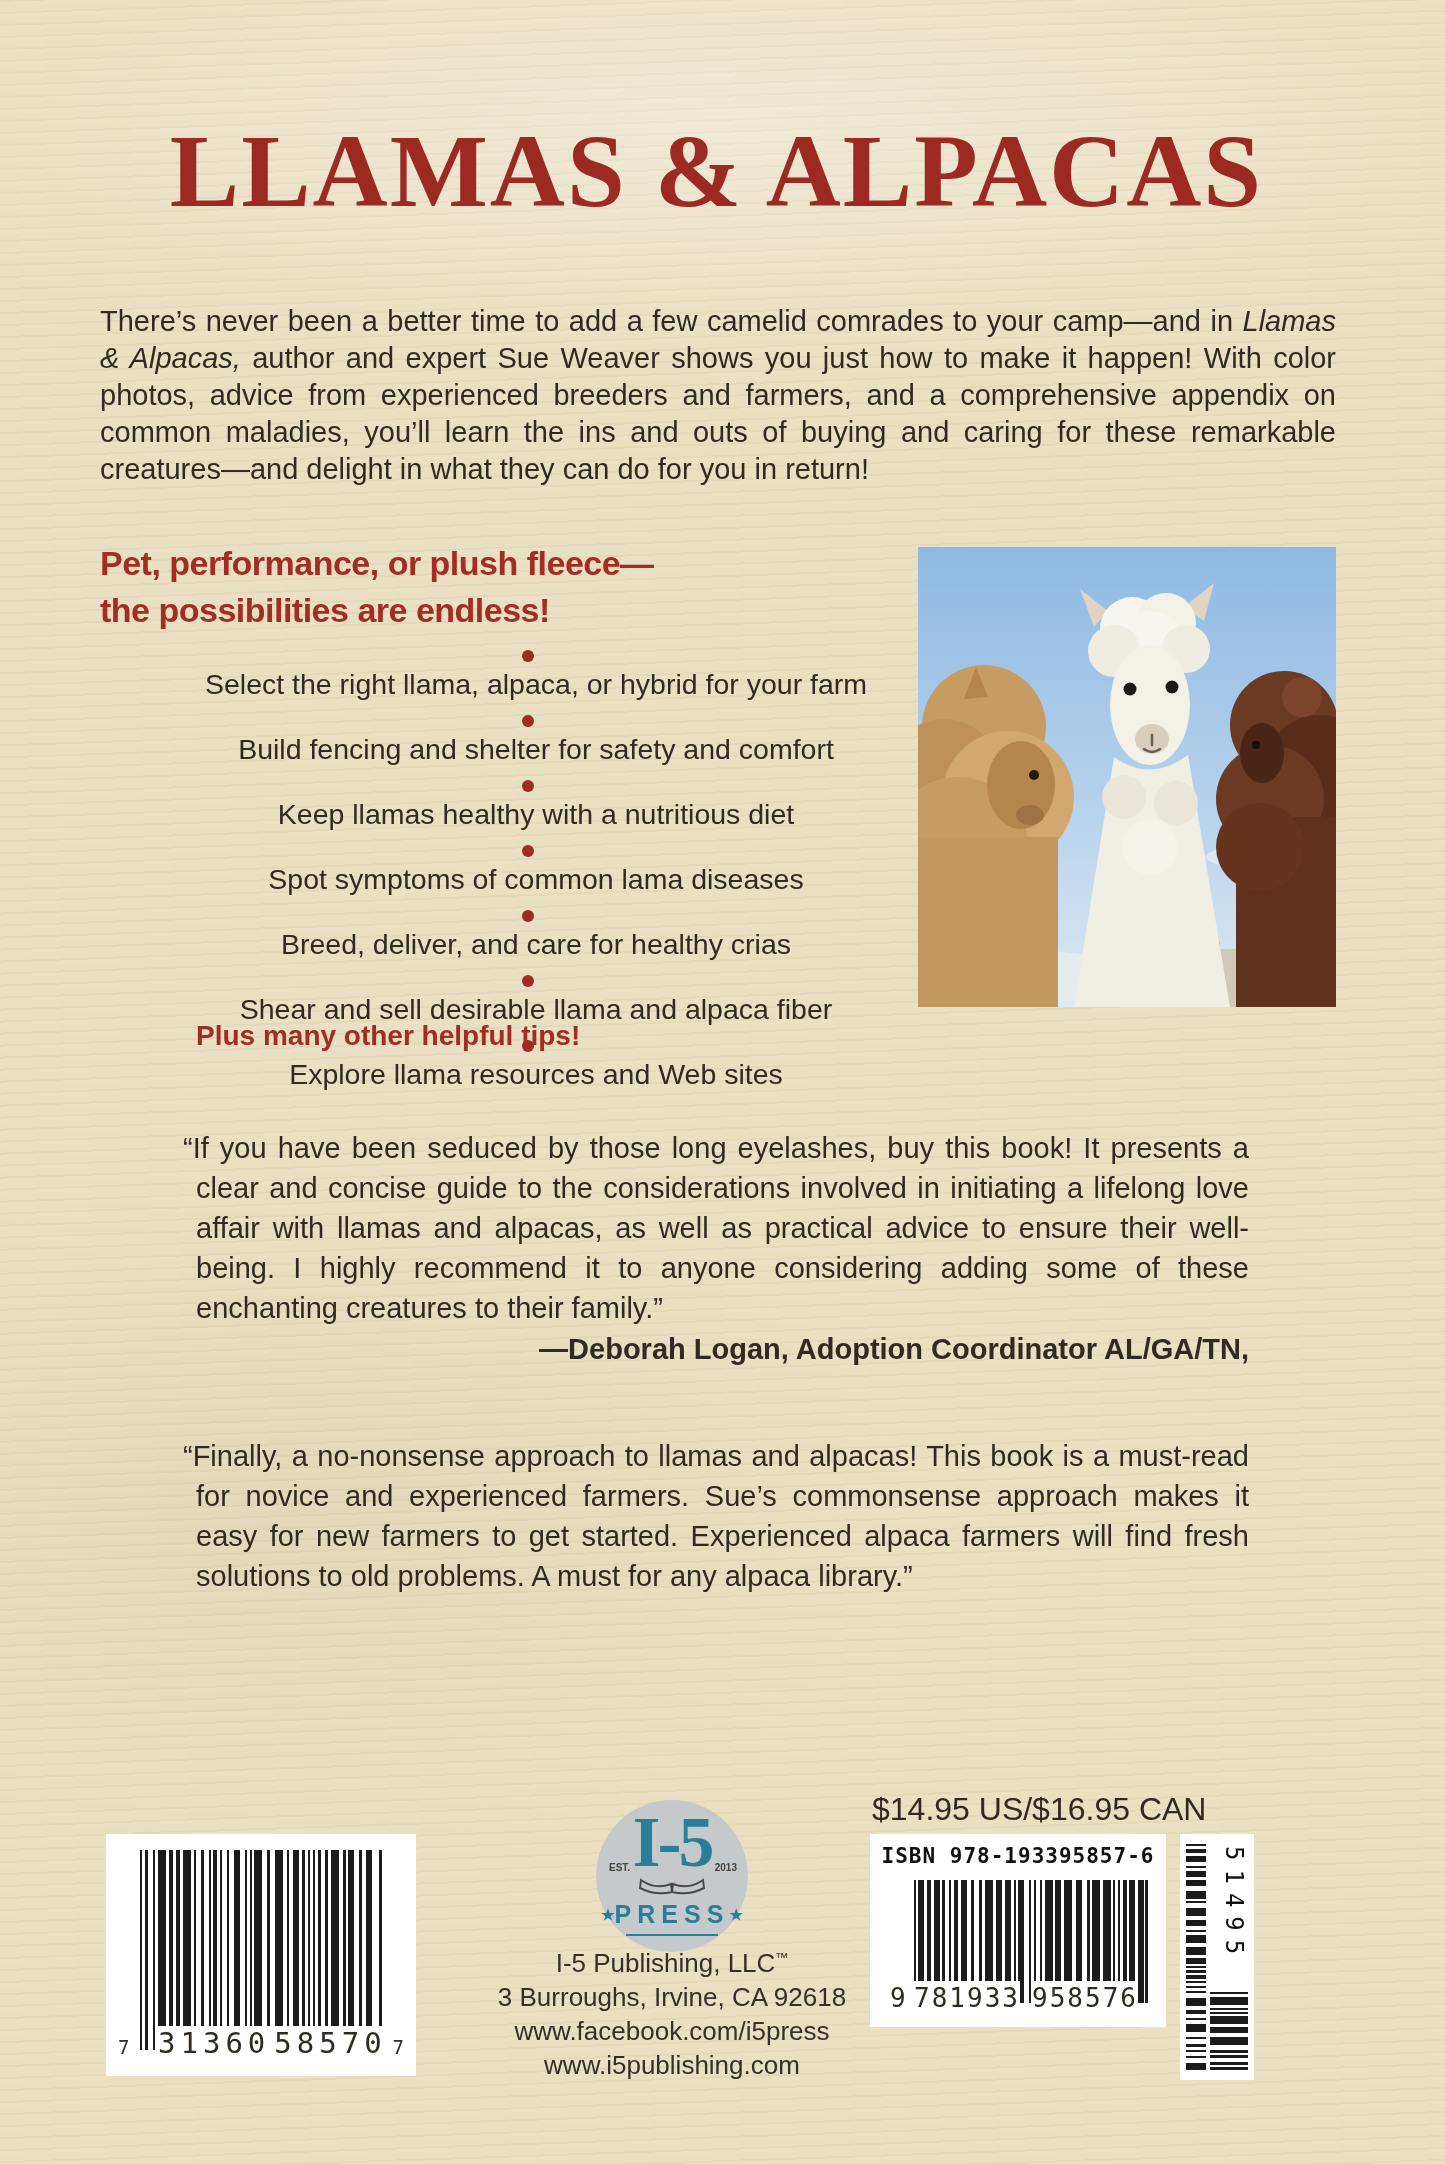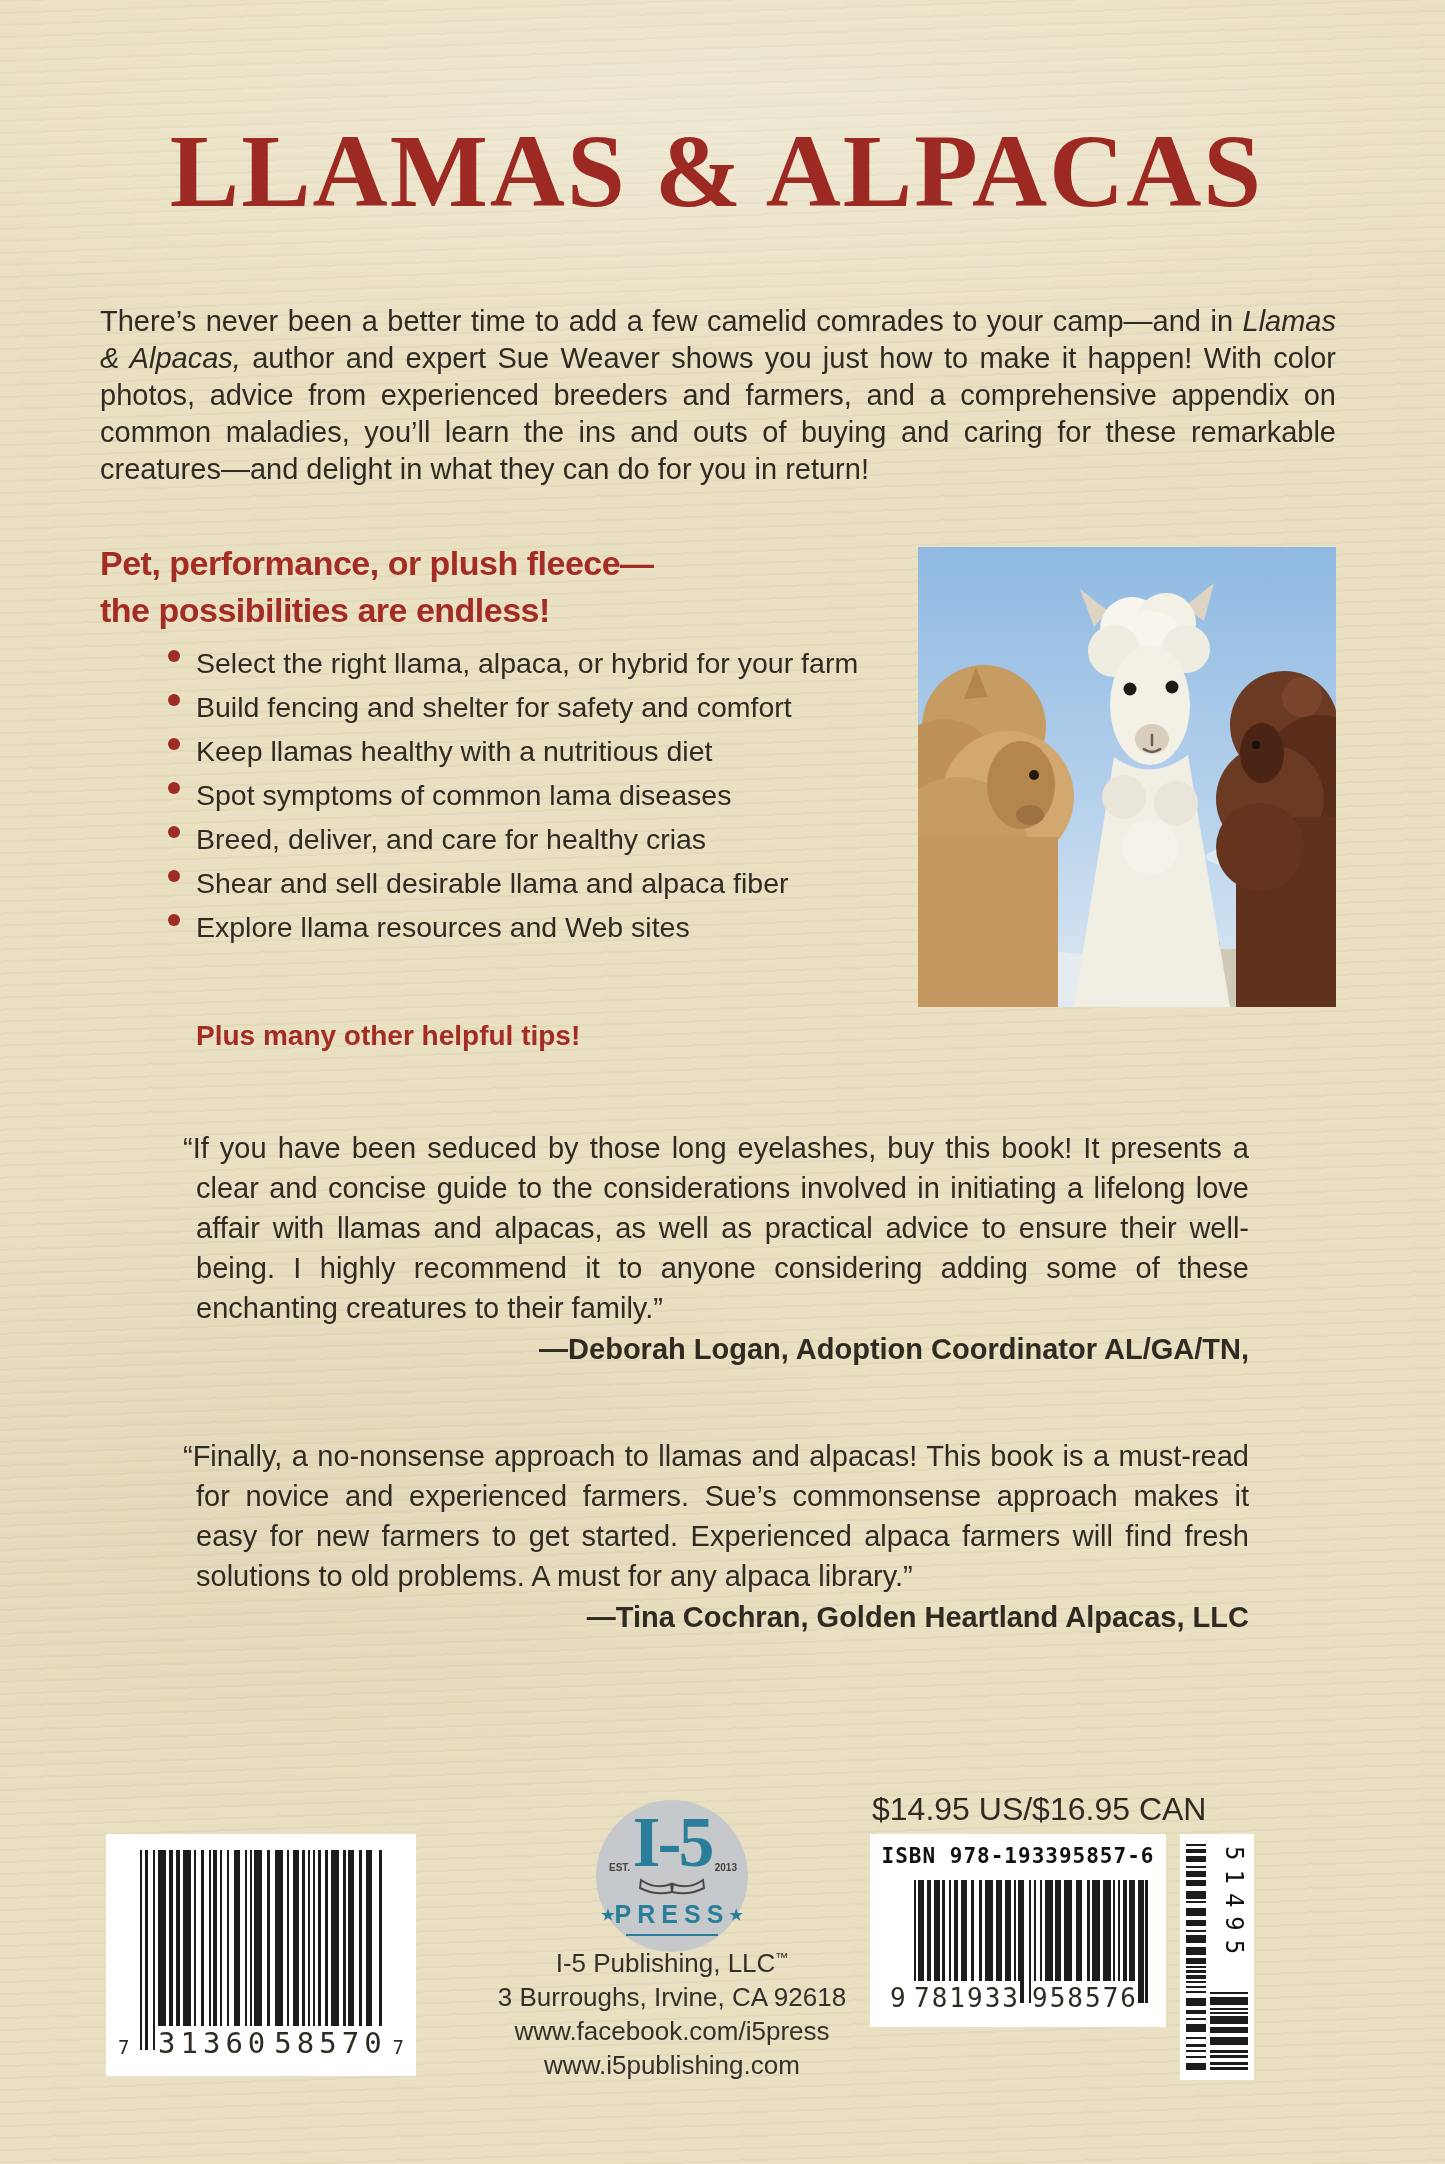--- a/index.html
+++ b/index.html
@@ -23,21 +23,21 @@
   }
   .intro em{font-style:italic;}
   .features-heading{
     position:absolute; left:100px; top:540px; margin:0; width:700px;
     color:#a32c24; font-weight:bold; font-size:34px; line-height:47px; letter-spacing:-0.5px;
   }
   .features{
     position:absolute; left:168px; top:641px; width:736px; margin:0; padding:0; list-style:none;
     font-size:28.5px; line-height:44px;
   }
-  .features li{display:flex; align-items:flex-start;}
+  .features li{display:flex; align-items:center;flex-direction:column;}
   .dot{flex:0 0 auto; width:12px; height:12px; margin:9px 16px 0 0; border-radius:50%; background:#9e2b24;}
   .tips{
     position:absolute; left:196px; top:1020px;
     color:#a32c24; font-weight:bold; font-size:28px;
   }
   .photo{position:absolute; left:918px; top:547px; width:418px; height:460px; overflow:hidden;}
   .photo svg{display:block;}
   .quote{position:absolute; left:183px; width:1066px; font-size:29px; line-height:40px;}
   .quote1{top:1128px;}
   .quote2{top:1436px;}
@@ -215,21 +215,20 @@
     </svg>
   </div>
 
   <div class="quote quote1">
     <p class="qtext">“If you have been seduced by those long eyelashes, buy this book! It presents a clear and concise guide to the considerations involved in initiating a lifelong love affair with llamas and alpacas, as well as practical advice to ensure their well-being. I highly recommend it to anyone considering adding some of these enchanting creatures to their family.”</p>
     <div class="attr">—Deborah Logan, Adoption Coordinator AL/GA/TN,</div>
   </div>
 
   <div class="quote quote2">
     <p class="qtext">“Finally, a no-nonsense approach to llamas and alpacas! This book is a must-read for novice and experienced farmers. Sue’s commonsense approach makes it easy for new farmers to get started. Experienced alpaca farmers will find fresh solutions to old problems. A must for any alpaca library.”</p>
-    <div class="attr">—Tina Cochran, Golden Heartland Alpacas, LLC</div>
   </div>
 
   <div class="price">$14.95 US/$16.95 CAN</div>
 
   <div class="bcbox upc-box">
     <div class="barcode upc-bars">
         <i style="left:0px;width:2px"></i>
         <i style="left:5px;width:3px"></i>
         <i style="left:13px;width:2px"></i>
         <i style="left:18px;width:8px"></i>

